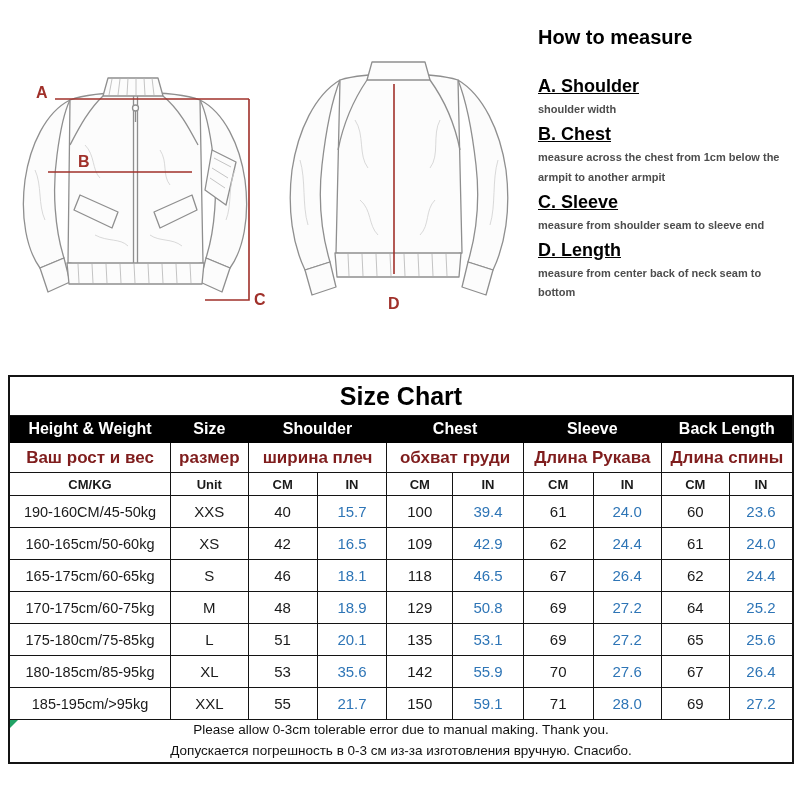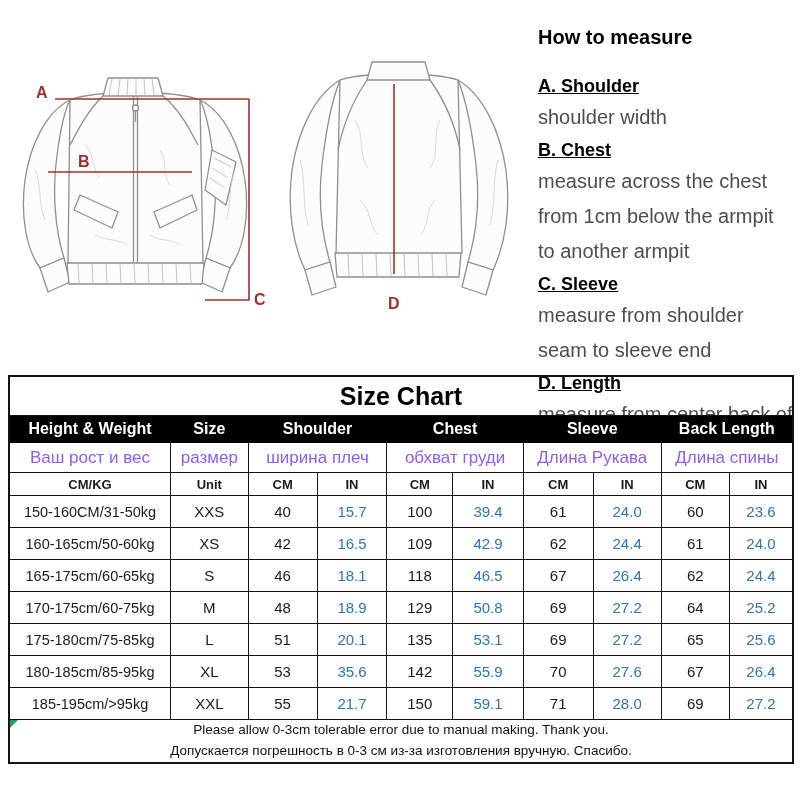--- a/index.html
+++ b/index.html
@@ -8,35 +8,35 @@
     font-family:"Liberation Sans", sans-serif; color:#111; overflow:hidden;
   }
 
   
   .diagram-svg { position:absolute; left:0; top:50px; }
 
   
   .htm { position:absolute; left:538px; top:26px; width:256px; }
   .htm-title { font-size:20px; font-weight:bold; color:#000; margin:0 0 27px 0; }
   .htm-h { font-size:18px; font-weight:bold; color:#000; margin:5px 0 3px 0;text-decoration:underline; }
-  .htm-d { font-size:20px; font-weight:normal; color:#4d4d4d; line-height:1.75; }
+  .htm-d { font-size:11px; font-weight:bold; color:#4d4d4d; line-height:1.75; }
 
   
   table.size-chart {
     position:absolute; left:8px; top:375px; width:786px;
     border-collapse:collapse; table-layout:fixed;
     border:2px solid #141414;
   }
   table.size-chart th, table.size-chart td {
     border:1px solid #141414; text-align:center; vertical-align:middle;
     padding:0; overflow:hidden; white-space:nowrap;
   }
   td.title-cell { height:38px; font-size:25px; font-weight:bold; color:#000;margin-top:36px; }
   tr.hdr-en th { height:26px; background:#000; color:#fff; font-size:16px; font-weight:bold; border-color:#000; }
-  tr.hdr-ru th { height:29px; font-size:17px; font-weight:normal; color:#8b5cf6; background:#fff; }
+  tr.hdr-ru th { height:29px; font-size:17px; font-weight:bold; color:#7f1d1d; background:#fff; }
   tr.hdr-unit th { height:22px; font-size:13px; font-weight:bold; color:#1a1a1a; background:#fff; }
   tbody td { height:31px; font-size:15px; color:#1a1a1a; background:#fff; }
   tbody td.c-range { font-size:14.5px; }
   .c-in { color:#2e75b6; }
   th.c-in { color:#2e9bd6; }
   td.footer-cell {
     height:42px; font-size:13.5px; color:#111; line-height:1.55;
     position:relative; white-space:normal;
   }
   .green-tri {
@@ -222,21 +222,21 @@
         <th class="c-cm">CM</th>
         <th class="c-in">IN</th>
         <th class="c-cm">CM</th>
         <th class="c-in">IN</th>
         <th class="c-cm">CM</th>
         <th class="c-in">IN</th>
       </tr>
     </thead>
     <tbody>
         <tr>
-          <td class="c-range">150-160CM/31-50kg</td>
+          <td class="c-range">190-160CM/45-50kg</td>
           <td class="c-size">XXS</td>
           <td class="c-cm">40</td>
           <td class="c-in">15.7</td>
           <td class="c-cm">100</td>
           <td class="c-in">39.4</td>
           <td class="c-cm">61</td>
           <td class="c-in">24.0</td>
           <td class="c-cm">60</td>
           <td class="c-in">23.6</td>
         </tr>

